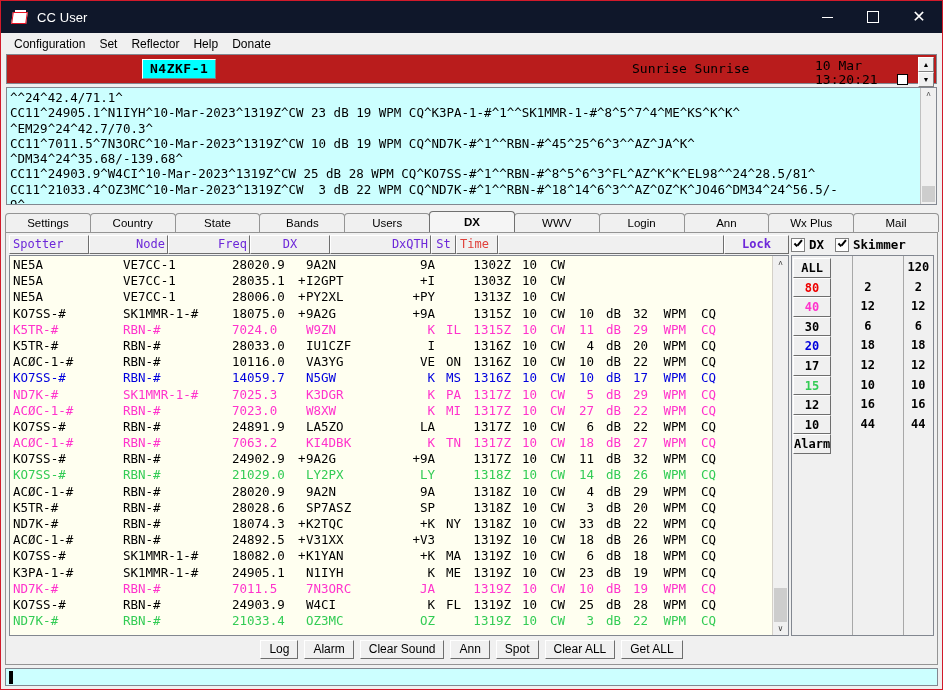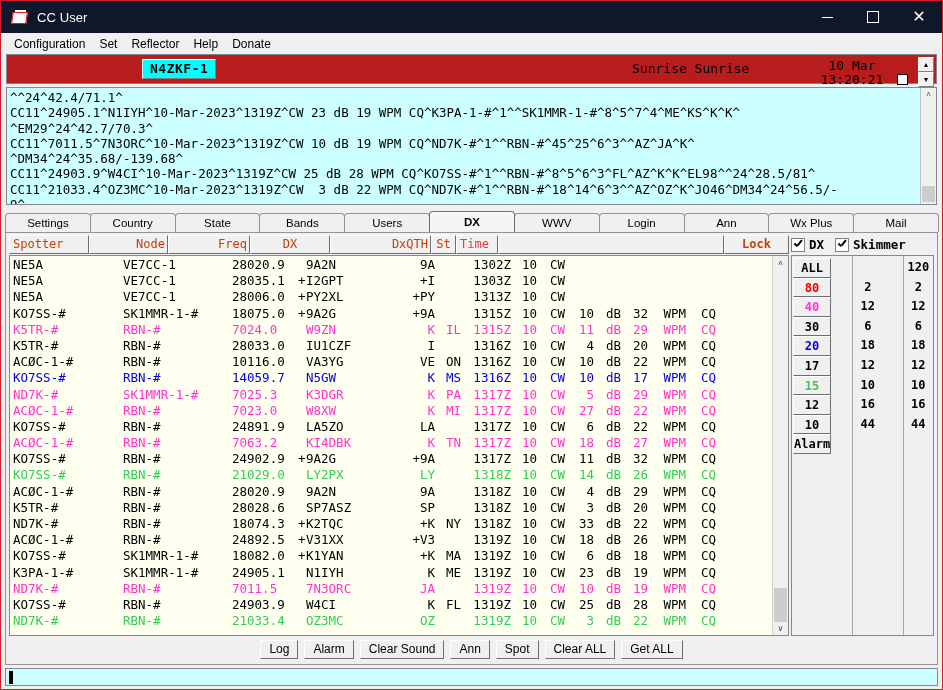--- a/index.html
+++ b/index.html
@@ -65,21 +65,21 @@
     font-family:"DejaVu Sans Mono",monospace;font-size:13px;font-weight:bold;
     padding:1px 7px 2px 7px;letter-spacing:0.5px;
   }
   .sunrise{
     position:absolute;left:625px;top:6px;
     font-family:"DejaVu Sans Mono",monospace;font-size:13px;color:#000;
   }
   .datebox{
     position:absolute;left:808px;top:4px;width:74px;
     font-family:"DejaVu Sans Mono",monospace;font-size:13px;color:#000;
-    text-align:center;line-height:14px;
+    text-align:left;line-height:14px;
   }
   .smallsq{
     position:absolute;left:890px;top:19px;width:9px;height:9px;
     border:1px solid #000;background:#fff;
   }
   .spin{
     position:absolute;right:2px;top:2px;width:16px;height:30px;
     display:flex;flex-direction:column;
   }
   .spin .sb{
@@ -132,21 +132,21 @@
   }
   .grid-area{display:flex;flex:1 1 auto;min-height:0;}
   .grid-left{display:flex;flex-direction:column;flex:1 1 auto;min-width:0;padding:2px 0 0 3px;}
 
   .hdrrow{display:flex;height:19px;align-items:stretch;font-size:12px;
     font-family:"DejaVu Sans Mono",monospace;flex:0 0 auto;}
   .hc{
     background:#f0f0f0;
     border-top:1px solid #ffffff;border-left:1px solid #ffffff;
     border-right:1px solid #6e6e6e;border-bottom:1px solid #6e6e6e;
-    box-sizing:border-box;line-height:17px;color:#c2410c;
+    box-sizing:border-box;line-height:17px;color:#6d28d9;
     overflow:hidden;white-space:nowrap;
   }
   .hc.r{text-align:right;padding-right:2px;}
   .hc.c{text-align:center;}
   .hc.l{text-align:left;padding-left:3px;}
   .hc.time{color:#e0403a;text-align:left;padding-left:3px;}
   .hc.lock{text-align:center;font-weight:bold;}
 
   .gridwrap{
     margin-top:1px;flex:1 1 auto;display:flex;min-height:0;

